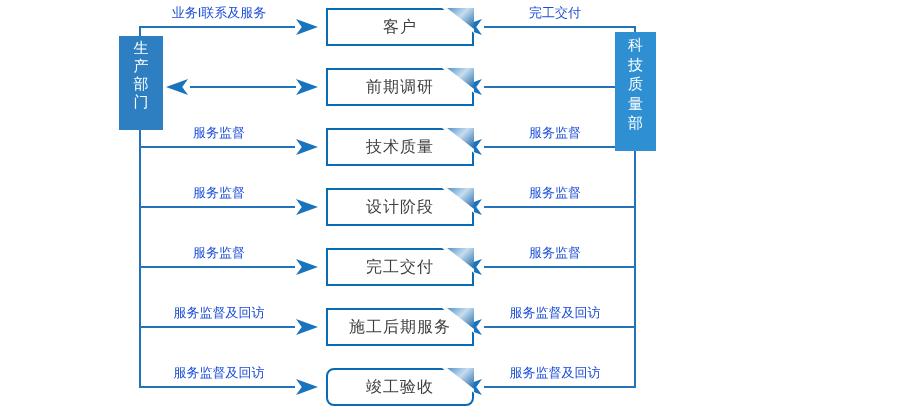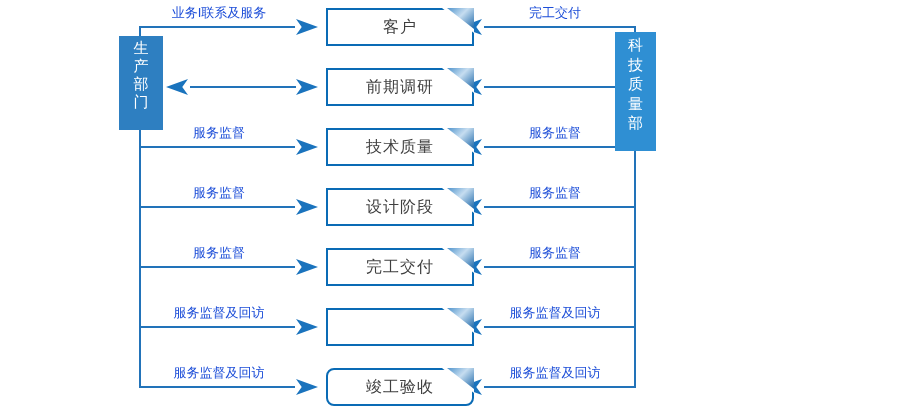--- a/index.html
+++ b/index.html
@@ -111,20 +111,21 @@
   <div class="arrow-l" style="left:460px;top:259px;"></div>
   <div class="hline" style="left:484px;top:266px;width:152px;"></div>
   <div class="lbl lbl-right" style="top:244px;">服务监督</div>
 
   <div class="lbl lbl-left" style="top:304px;">服务监督及回访</div>
   <div class="hline" style="left:139px;top:326px;width:156px;"></div>
   <div class="arrow-r" style="left:296px;top:319px;"></div>
   <div class="pbox" style="top:308px;">
     <div class="fold-cut"></div>
     <div class="fold"></div>
+    <span class="txt">施工后期服务</span>
   </div>
   <div class="arrow-l" style="left:460px;top:319px;"></div>
   <div class="hline" style="left:484px;top:326px;width:152px;"></div>
   <div class="lbl lbl-right" style="top:304px;">服务监督及回访</div>
 
   <div class="lbl lbl-left" style="top:364px;">服务监督及回访</div>
   <div class="hline" style="left:139px;top:386px;width:156px;"></div>
   <div class="arrow-r" style="left:296px;top:379px;"></div>
   <div class="pbox" style="top:368px;border-radius:8px;">
     <div class="fold-cut"></div>

